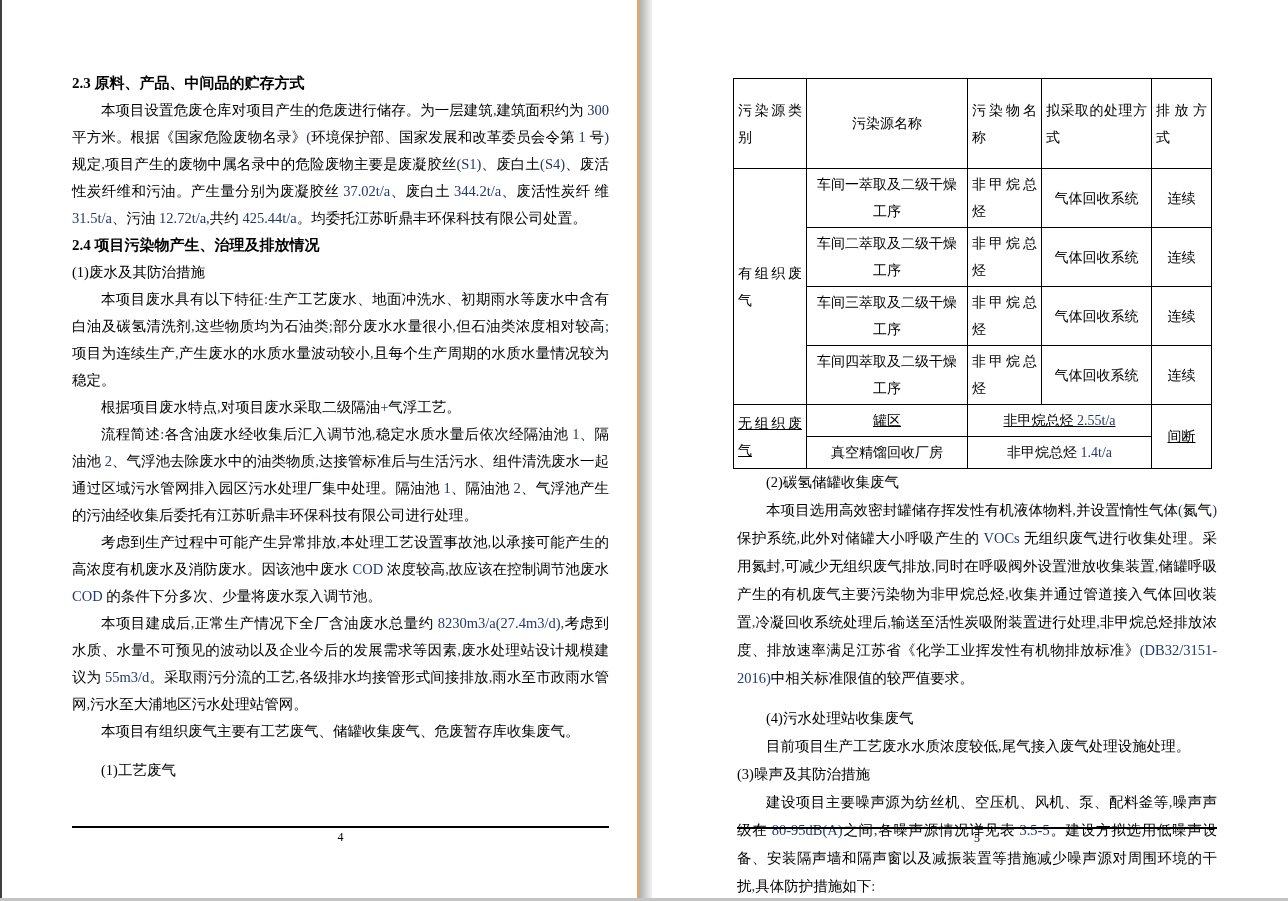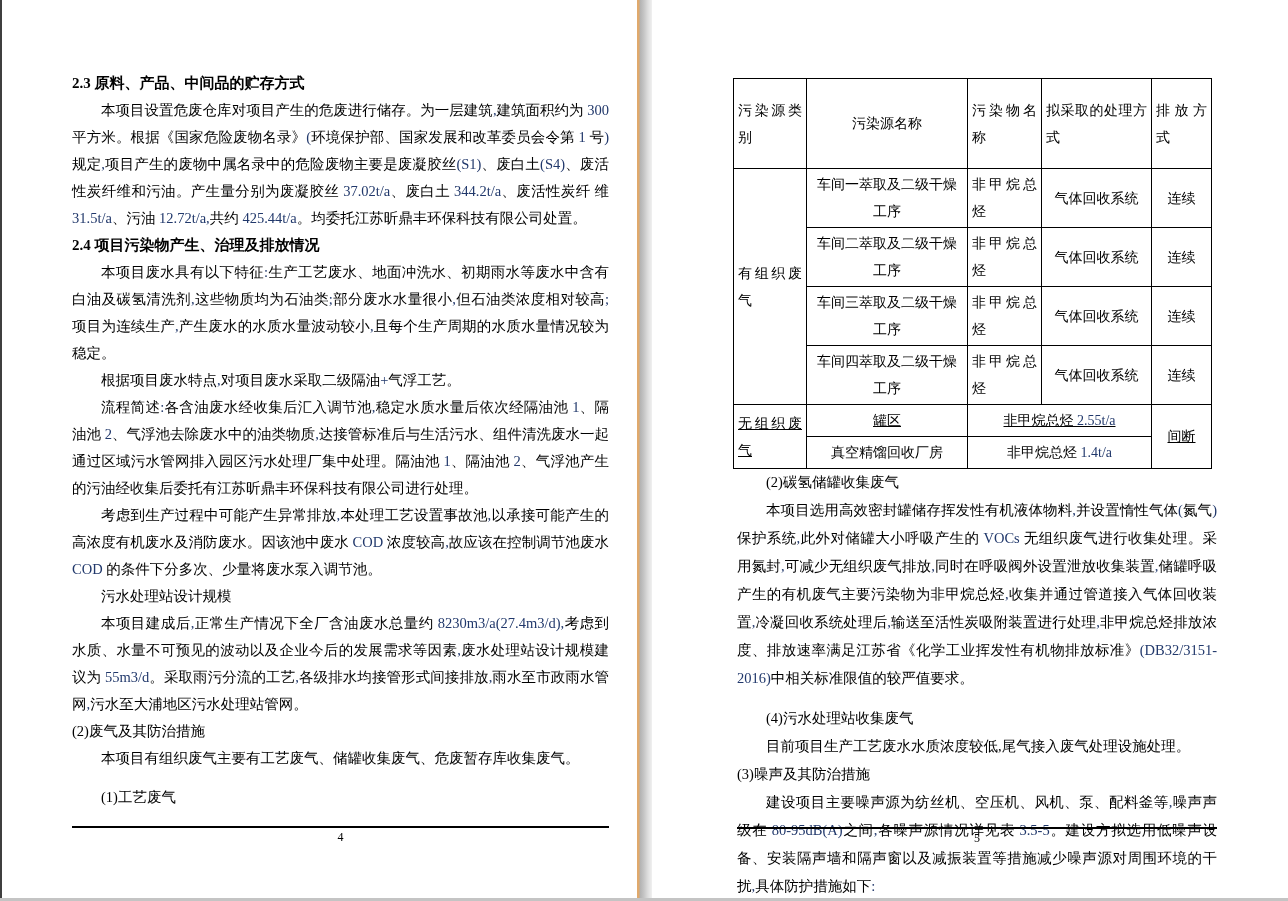--- a/index.html
+++ b/index.html
@@ -58,27 +58,26 @@
 
 <div class="edge-left"></div>
 <div class="page-gap"></div>
 <div class="edge-bottom"></div>
 
 <div class="page page-left">
   <div class="textcol textcol-left">
     <div class="blk heading sub0">2.3 原料、产品、中间品的贮存方式</div>
     <div class="blk para">本项目设置危废仓库对项目产生的危废进行储存。为一层建筑<span class="lat">,</span>建筑面积约为 <span class="lat">300</span> 平方米。根据《国家危险废物名录》<span class="lat">(</span>环境保护部、国家发展和改革委员会令第 <span class="lat">1</span> 号<span class="lat">)</span>规定<span class="lat">,</span>项目产生的废物中属名录中的危险废物主要是废凝胶丝<span class="lat">(S1)</span>、废白土<span class="lat">(S4)</span>、废活性炭纤维和污油。产生量分别为废凝胶丝 <span class="lat">37.02t/a</span>、废白土 <span class="lat">344.2t/a</span>、废活性炭纤 维 <span class="lat">31.5t/a</span>、污油 <span class="lat">12.72t/a,</span>共约 <span class="lat">425.44t/a</span>。均委托江苏昕鼎丰环保科技有限公司处置。</div>
     <div class="blk heading sub0">2.4 项目污染物产生、治理及排放情况</div>
+    <div class="blk sub0">(1)废水及其防治措施</div>
     <div class="blk para">本项目废水具有以下特征<span class="lat">:</span>生产工艺废水、地面冲洗水、初期雨水等废水中含有白油及碳氢清洗剂<span class="lat">,</span>这些物质均为石油类<span class="lat">;</span>部分废水水量很小<span class="lat">,</span>但石油类浓度相对较高<span class="lat">;</span>项目为连续生产<span class="lat">,</span>产生废水的水质水量波动较小<span class="lat">,</span>且每个生产周期的水质水量情况较为稳定。</div>
     <div class="blk para">根据项目废水特点<span class="lat">,</span>对项目废水采取二级隔油<span class="lat">+</span>气浮工艺。</div>
     <div class="blk para">流程简述<span class="lat">:</span>各含油废水经收集后汇入调节池<span class="lat">,</span>稳定水质水量后依次经隔油池 <span class="lat">1</span>、隔油池 <span class="lat">2</span>、气浮池去除废水中的油类物质<span class="lat">,</span>达接管标准后与生活污水、组件清洗废水一起通过区域污水管网排入园区污水处理厂集中处理。隔油池 <span class="lat">1</span>、隔油池 <span class="lat">2</span>、气浮池产生的污油经收集后委托有江苏昕鼎丰环保科技有限公司进行处理。</div>
     <div class="blk para">考虑到生产过程中可能产生异常排放<span class="lat">,</span>本处理工艺设置事故池<span class="lat">,</span>以承接可能产生的高浓度有机废水及消防废水。因该池中废水 <span class="lat">COD</span> 浓度较高<span class="lat">,</span>故应该在控制调节池废水 <span class="lat">COD</span> 的条件下分多次、少量将废水泵入调节池。</div>
-    <div class="blk para">污水处理站设计规模</div>
     <div class="blk para">本项目建成后<span class="lat">,</span>正常生产情况下全厂含油废水总量约 <span class="lat">8230m3/a(27.4m3/d),</span>考虑到水质、水量不可预见的波动以及企业今后的发展需求等因素<span class="lat">,</span>废水处理站设计规模建议为 <span class="lat">55m3/d</span>。采取雨污分流的工艺<span class="lat">,</span>各级排水均接管形式间接排放<span class="lat">,</span>雨水至市政雨水管网<span class="lat">,</span>污水至大浦地区污水处理站管网。</div>
-    <div class="blk sub0">(2)废气及其防治措施</div>
     <div class="blk para">本项目有组织废气主要有工艺废气、储罐收集废气、危废暂存库收集废气。</div>
     <div class="blk sub2">(1)工艺废气</div>
   </div>
   <div class="footer-line footer-line-left"></div>
   <div class="page-num page-num-left">4</div>
 </div>
 
 <div class="page page-right">
   <table class="ptable">
     <colgroup>

